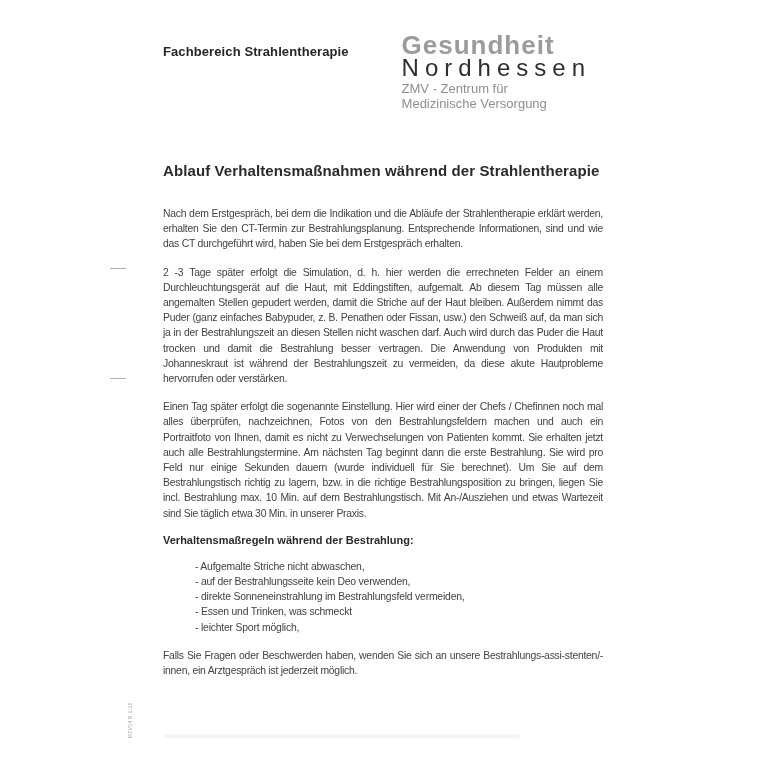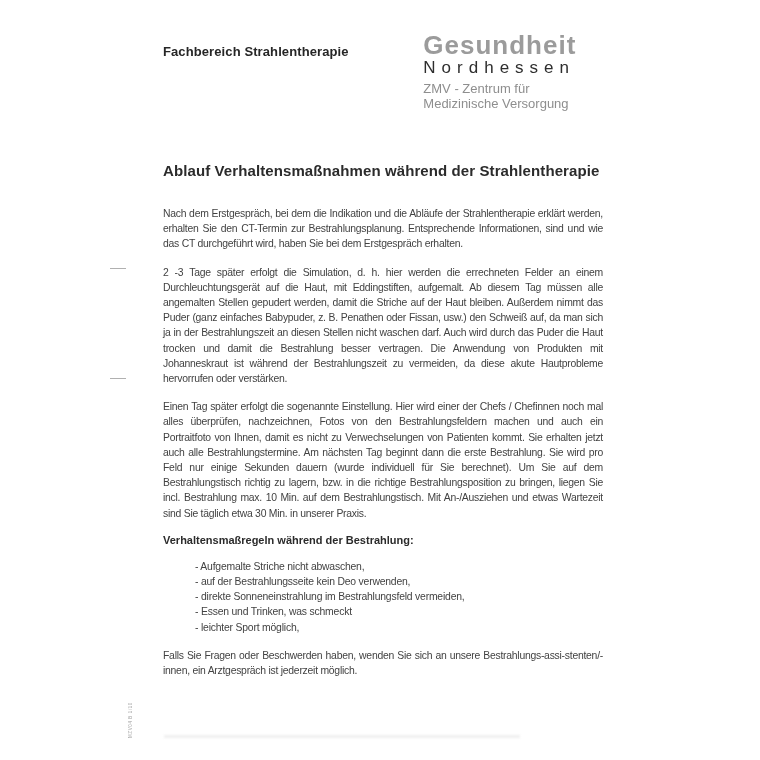--- a/index.html
+++ b/index.html
@@ -32,26 +32,26 @@
     right: 159px;
   }
   .logo-line1 {
     font-size: 26px;
     font-weight: bold;
     line-height: 24px;
     color: #9b9b9b;
     letter-spacing: 1px;
   }
   .logo-line2 {
-    font-size: 17px;
+    font-size: 24px;
     font-weight: 400;
     line-height: 22px;
     color: #2e2e2e;
     letter-spacing: 6px;
-    margin-right: 26px;
+    margin-right: 10px;
   }
   .logo-line3 {
     font-size: 13px;
     line-height: 15px;
     color: #8e8e8e;
     margin-top: 2px;
     margin-right: 7px;
   }
   .logo-line4 {
     font-size: 13px;

